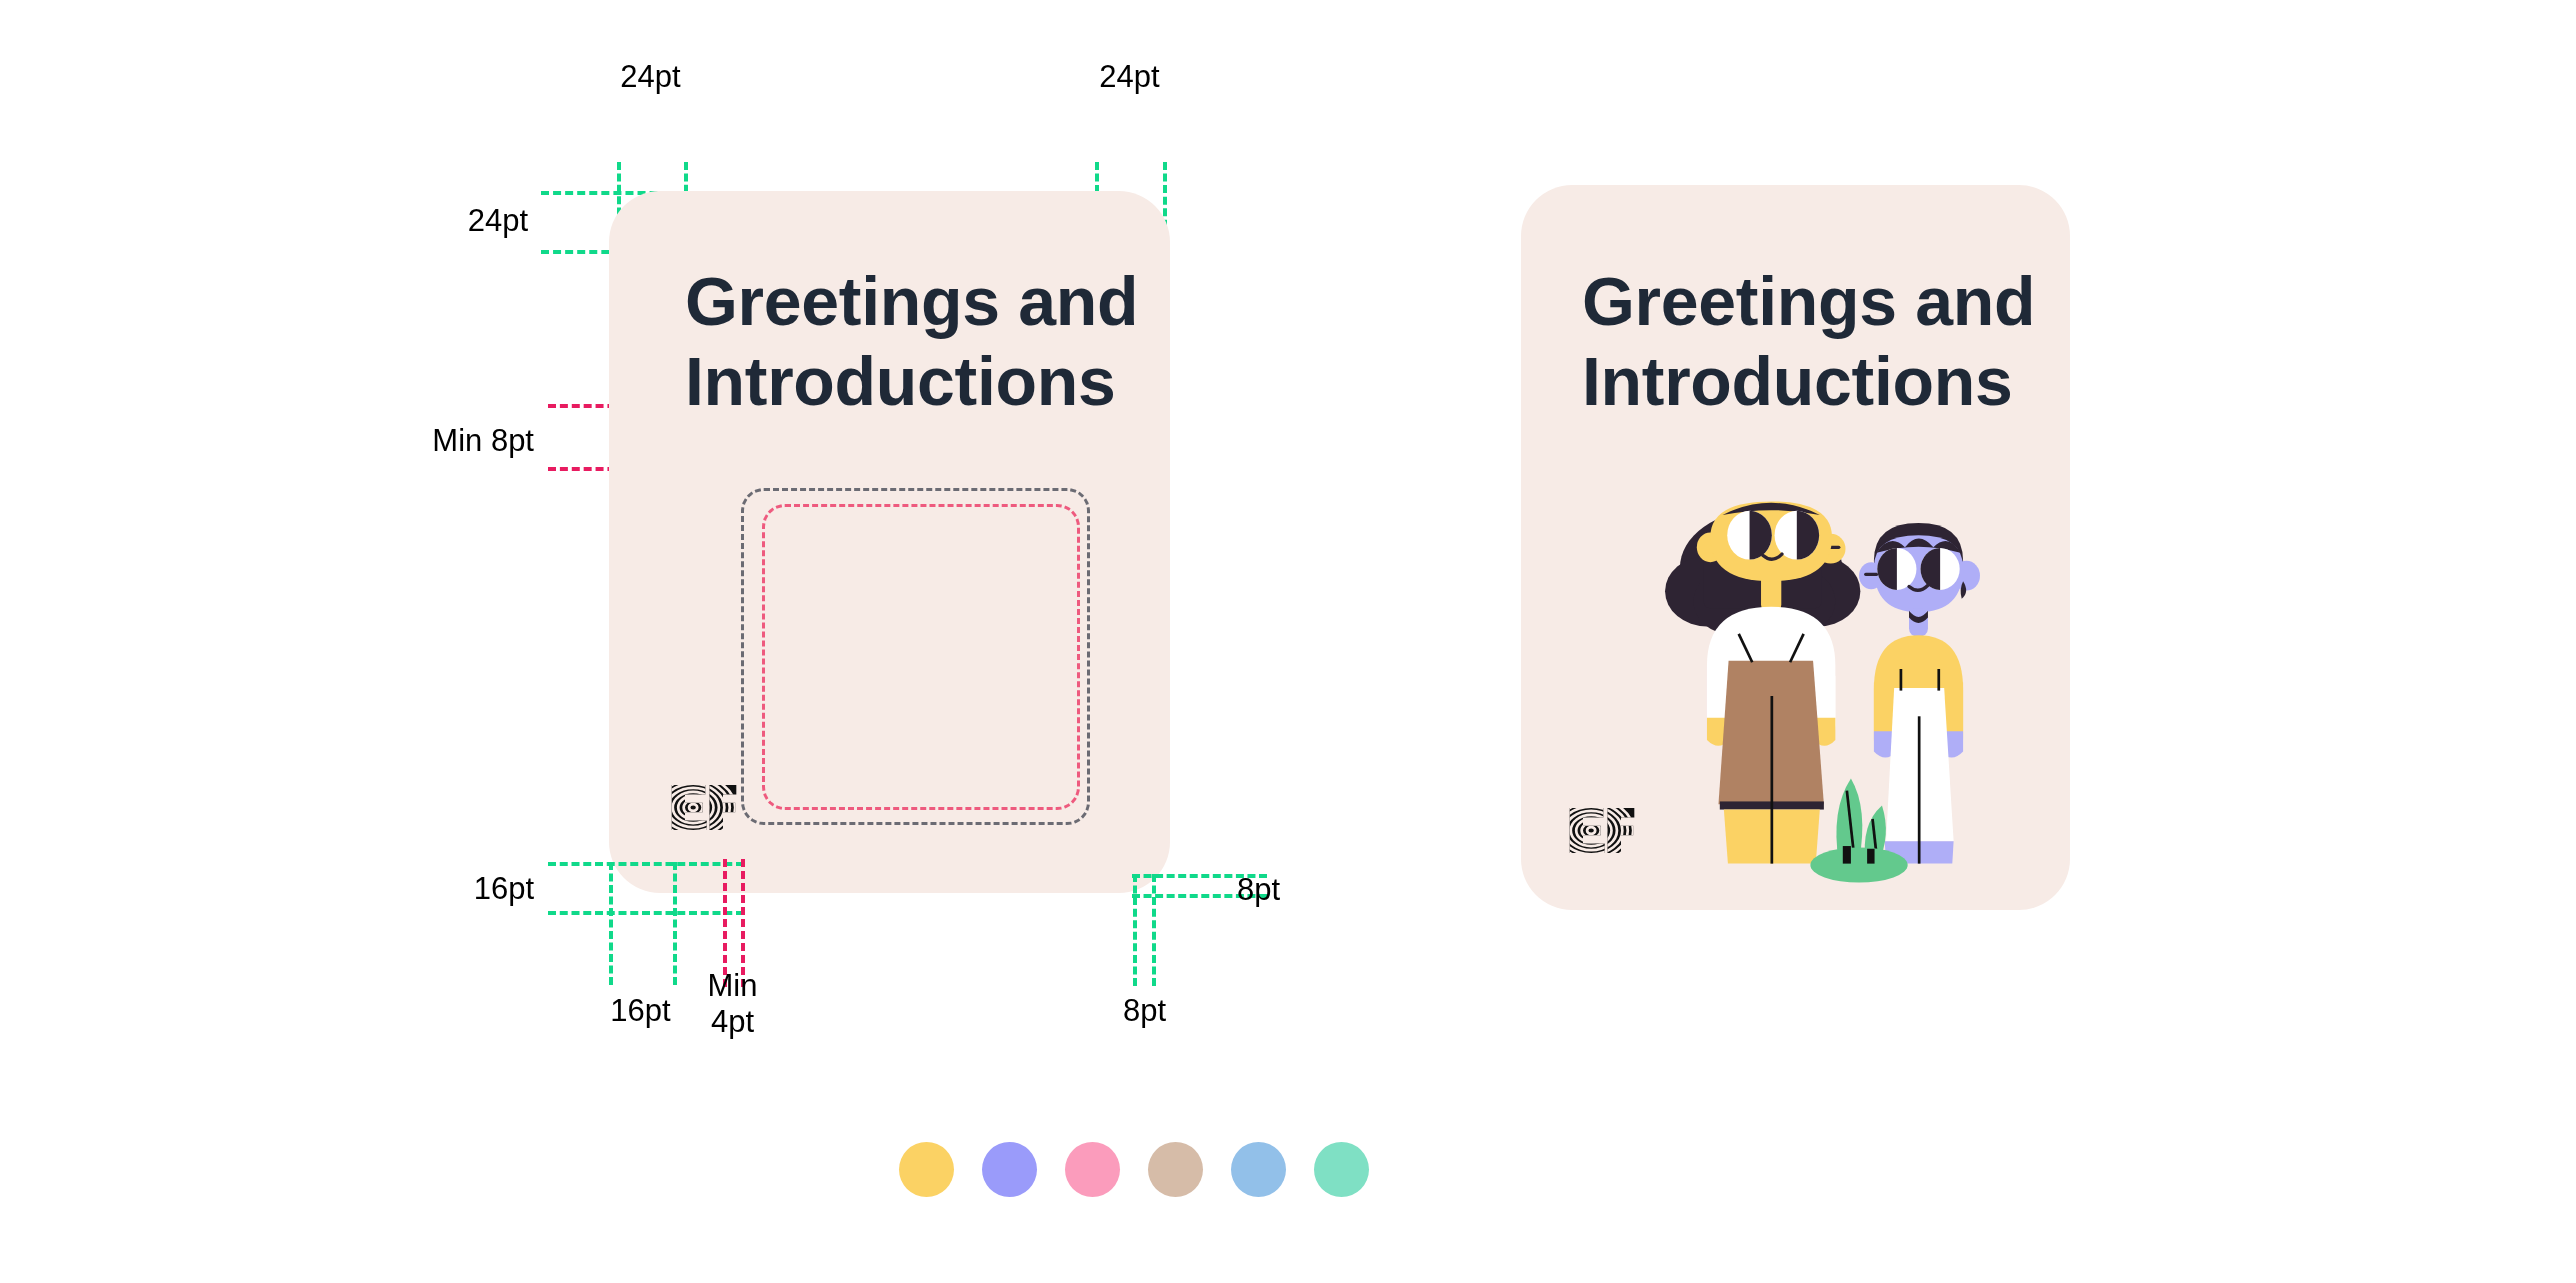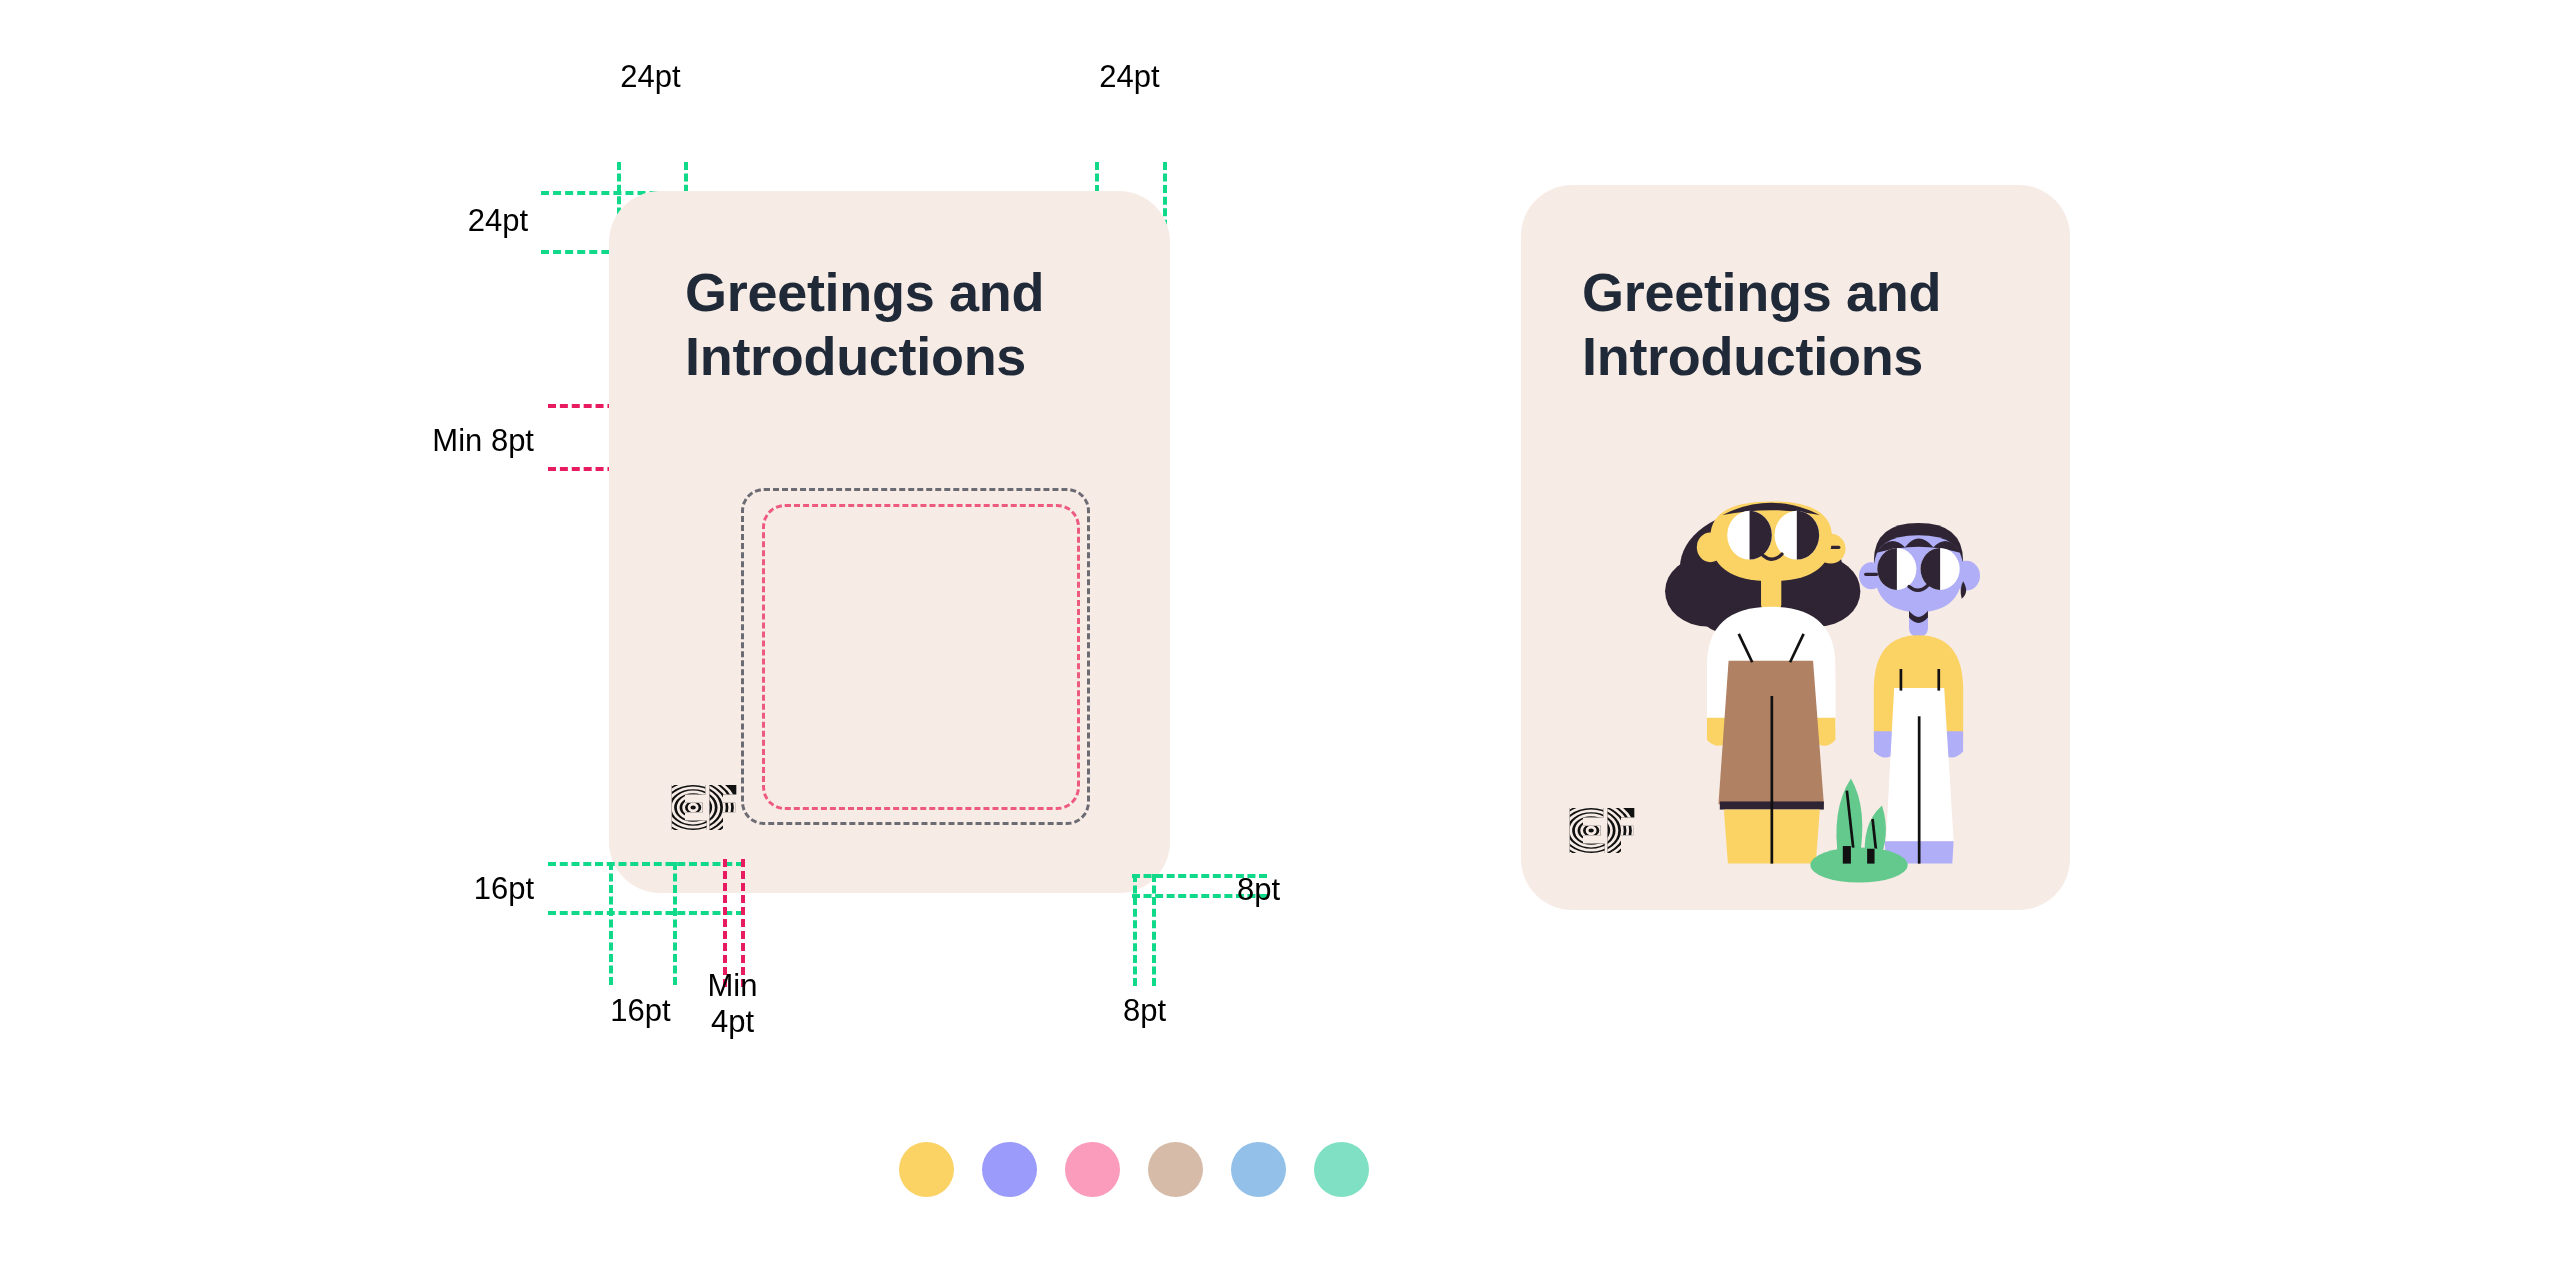--- a/index.html
+++ b/index.html
@@ -16,21 +16,21 @@
     position: absolute;
     background: #F7EBE6;
     border-radius: 51px;
   }
   #spec-card  { left: 609px;  top: 191px; width: 561px; height: 702px; }
   #final-card { left: 1521px; top: 185px; width: 549px; height: 725px; }
 
   .card-title {
     position: absolute;
     color: #1F2937;
-    font-size: 54px;
+    font-size: 68px;
     font-weight: 700;
     line-height: 1.18;
     letter-spacing: -0.3px;
     white-space: pre-line;
   }
   #spec-card  .card-title { left: 76px; top: 70px; }
   #final-card .card-title { left: 61px;  top: 76px; }
 
   
   .ef-logo { position: absolute; width: 76px; height: 53px; }

